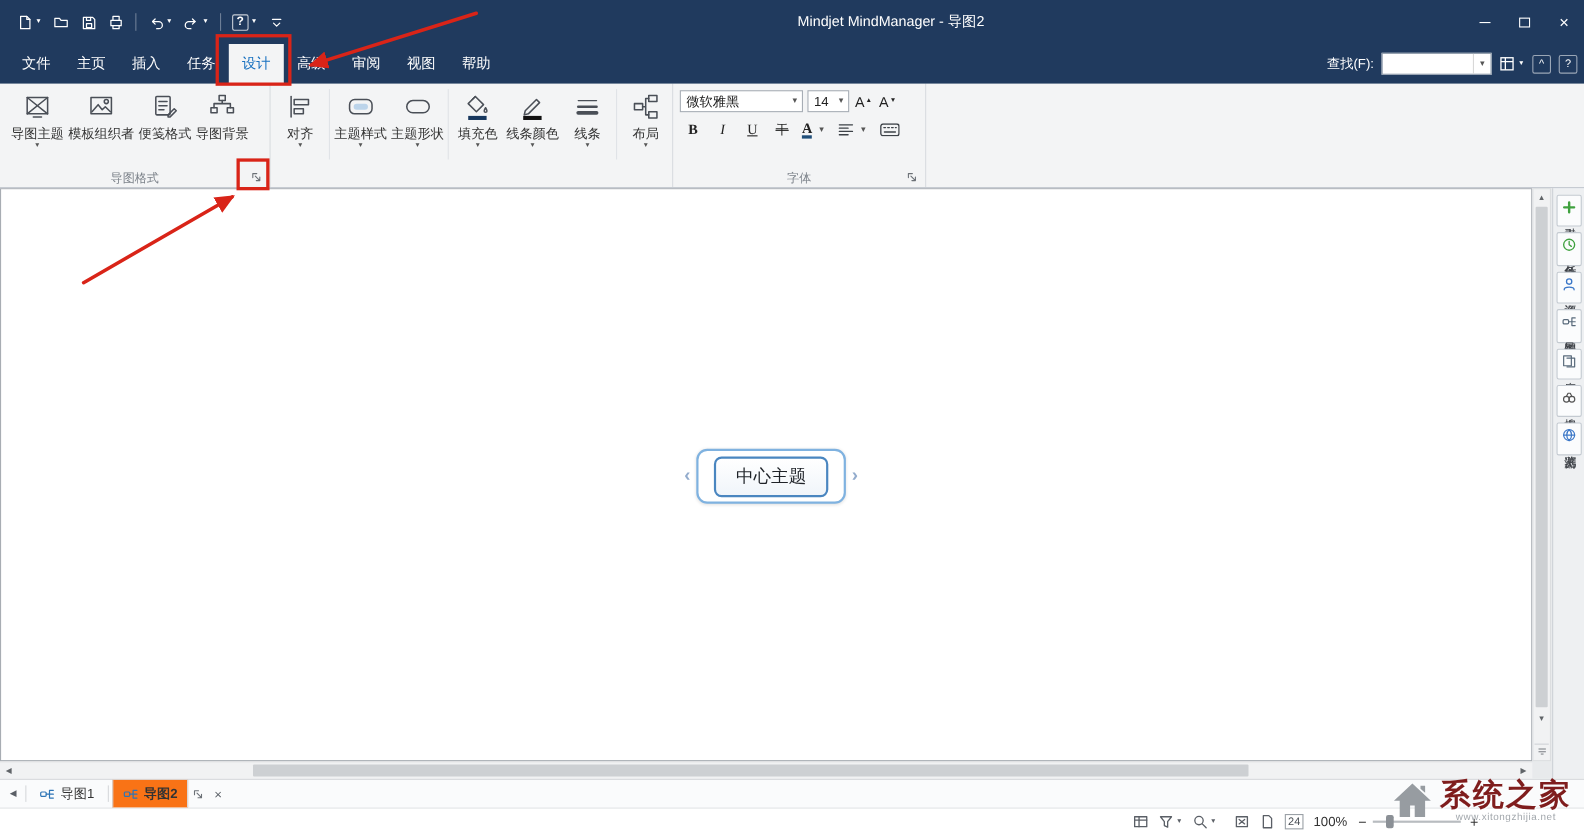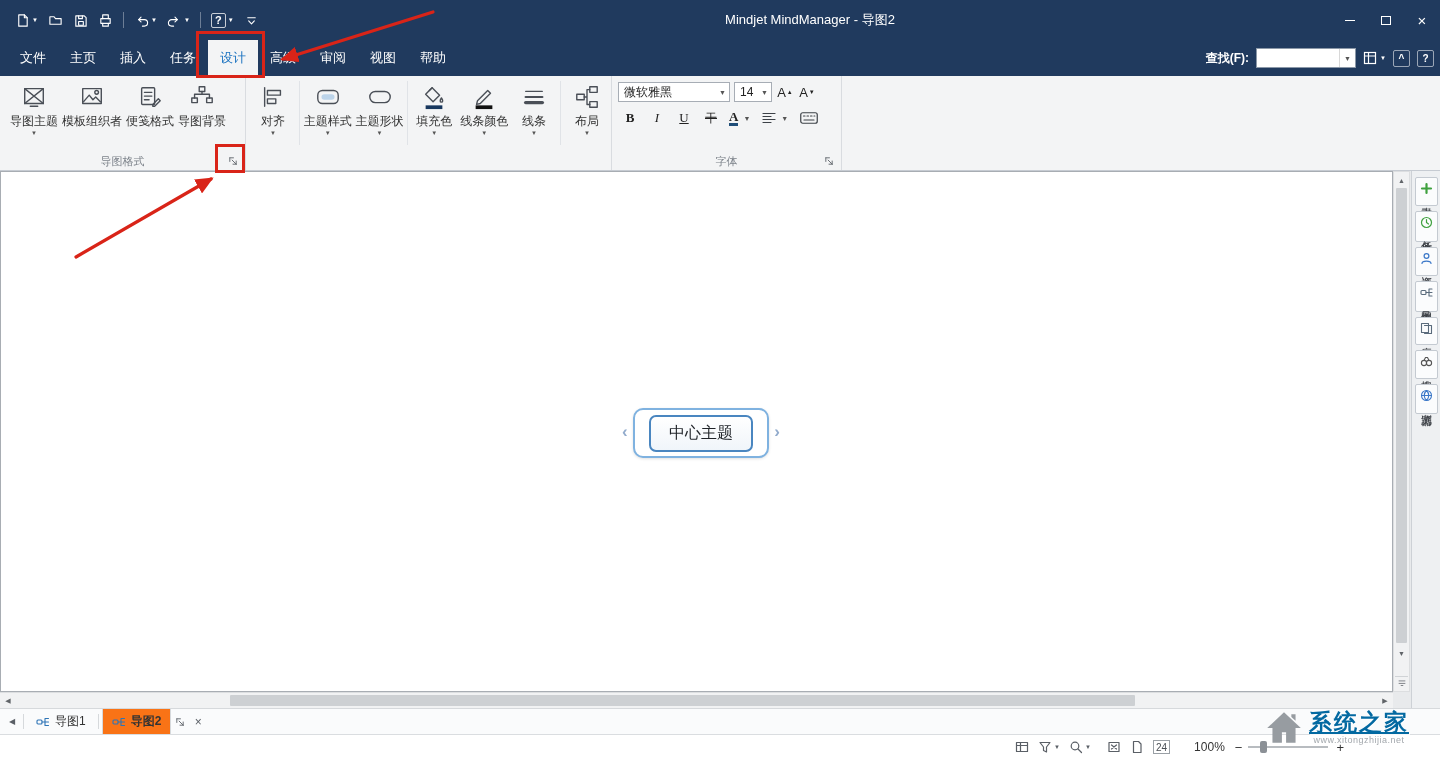--- a/index.html
+++ b/index.html
@@ -19,21 +19,21 @@
 .wctrls{position:absolute;right:0;top:0;height:40px;display:flex;}
 .wbtn{width:36px;height:40px;display:flex;align-items:center;justify-content:center;color:#fff;}
 .minbar{width:10px;height:1px;background:#fff;display:block;}
 .maxbox{width:10px;height:9px;border:1px solid #fff;display:block;}
 .closex{font-size:15px;line-height:1;}
 
 
 .tabrow{position:absolute;top:40px;left:0;right:0;height:36px;background:#203a5e;display:flex;align-items:stretch;padding-left:8px;color:#fff;z-index:4;}
 .rtab{padding:0 12px;display:flex;align-items:center;font-size:13px;cursor:default;white-space:nowrap;}
 .rtab.active{background:#f3f4f5;color:#1a72c0;}
-.findarea{margin-left:auto;display:flex;align-items:center;gap:7px;padding-right:6px;font-size:12px;font-weight:bold;}
+.findarea{margin-left:auto;display:flex;align-items:center;gap:7px;padding-right:6px;font-size:12px;}
 .findbox{width:100px;height:20px;background:#fff;border:1px solid #8b98a8;display:flex;align-items:center;justify-content:flex-end;}
 .findcaret{color:#555;font-size:7px;padding:0 4px;height:100%;display:flex;align-items:center;border-left:1px solid #d8d8d8;}
 .iconbtn{display:flex;align-items:center;gap:3px;}
 .iconbtn svg{stroke:#fff;fill:none;stroke-width:1.2;display:block;}
 .sqbtn{width:17px;height:17px;border:1px solid rgba(255,255,255,.55);display:flex;align-items:center;justify-content:center;font-size:10px;border-radius:2px;}
 
 
 .ribbon{position:absolute;top:76px;left:0;right:0;height:95px;background:#f3f4f5;border-bottom:1px solid #c6cbd2;display:flex;z-index:3;}
 .rgroup{position:relative;border-right:1px solid #d9dce0;height:100%;padding-top:3px;overflow:hidden;}
 .g1{width:246px;padding-left:8px;}
@@ -107,33 +107,33 @@
 .doctab svg{display:block;fill:none;stroke:#2e75b6;stroke-width:1.1;stroke-linecap:round;}
 .dtbtn{width:18px;display:flex;align-items:center;justify-content:center;color:#5a5f66;}
 .dtbtn svg{stroke:#6b7076;fill:none;stroke-width:1.1;display:block;stroke-linecap:round;}
 
 
 .statusbar{position:absolute;left:0;right:0;bottom:0;height:25px;background:#fff;border-top:1px solid #dadde0;display:flex;align-items:center;padding-right:96px;z-index:3;}
 .sbspacer{flex:1;}
 .sbitem{display:flex;align-items:center;gap:2px;margin-right:9px;color:#4a4f55;cursor:default;}
 .sbitem svg{stroke:#5a5f66;fill:none;stroke-width:1.2;display:block;stroke-linecap:round;stroke-linejoin:round;}
 .sbcaret{font-size:6px;color:#5a5f66;}
-.sbbadge{border:1px solid #9aa0a6;font-size:10px;padding:0 2px;height:14px;display:flex;align-items:center;margin-right:24px;color:#4a4f55;}
+.sbbadge{border:1px solid #9aa0a6;font-size:10px;padding:0 2px;height:14px;display:flex;align-items:center;margin-right:9px;color:#4a4f55;}
 .sbzoom{font-size:12px;color:#333;margin-right:10px;}
 .sbminus,.sbplus{font-size:13px;color:#333;cursor:default;}
 .sbminus{margin-right:6px;}
 .slider{position:relative;width:80px;height:14px;margin-right:8px;}
 .slidertrack{position:absolute;left:0;right:0;top:6px;height:2px;background:#b8bcc0;}
 .sliderthumb{position:absolute;left:12px;top:1px;width:7px;height:12px;background:#8b9096;border-radius:2px;}
 
 
 .watermark{position:absolute;right:2px;bottom:0;width:175px;height:62px;display:flex;align-items:center;gap:4px;z-index:40;pointer-events:none;}
 .wmicon svg{display:block;}
 .wmtext{display:flex;flex-direction:column;line-height:1.1;}
-.wmtitle{font-size:23px;font-weight:bold;color:#0369a1;letter-spacing:2px;text-shadow:1px 1px 0 rgba(255,255,255,.8);white-space:nowrap;text-decoration:underline;}
+.wmtitle{font-size:28px;font-weight:bold;color:#7f1d1d;letter-spacing:2px;text-shadow:1px 1px 0 rgba(255,255,255,.8);white-space:nowrap;}
 .wmurl{font-size:9px;color:#a3a8ad;letter-spacing:.5px;white-space:nowrap;text-align:center;}
 
 
 .annobox{position:absolute;border:3px solid #d92418;z-index:60;pointer-events:none;}
 #annobox1{left:196px;top:31px;width:69px;height:47px;}
 #annobox2{left:215px;top:144px;width:30px;height:29px;}
 .annosvg{position:absolute;left:0;top:0;z-index:59;pointer-events:none;}
 </style>
 </head>
 <body>

